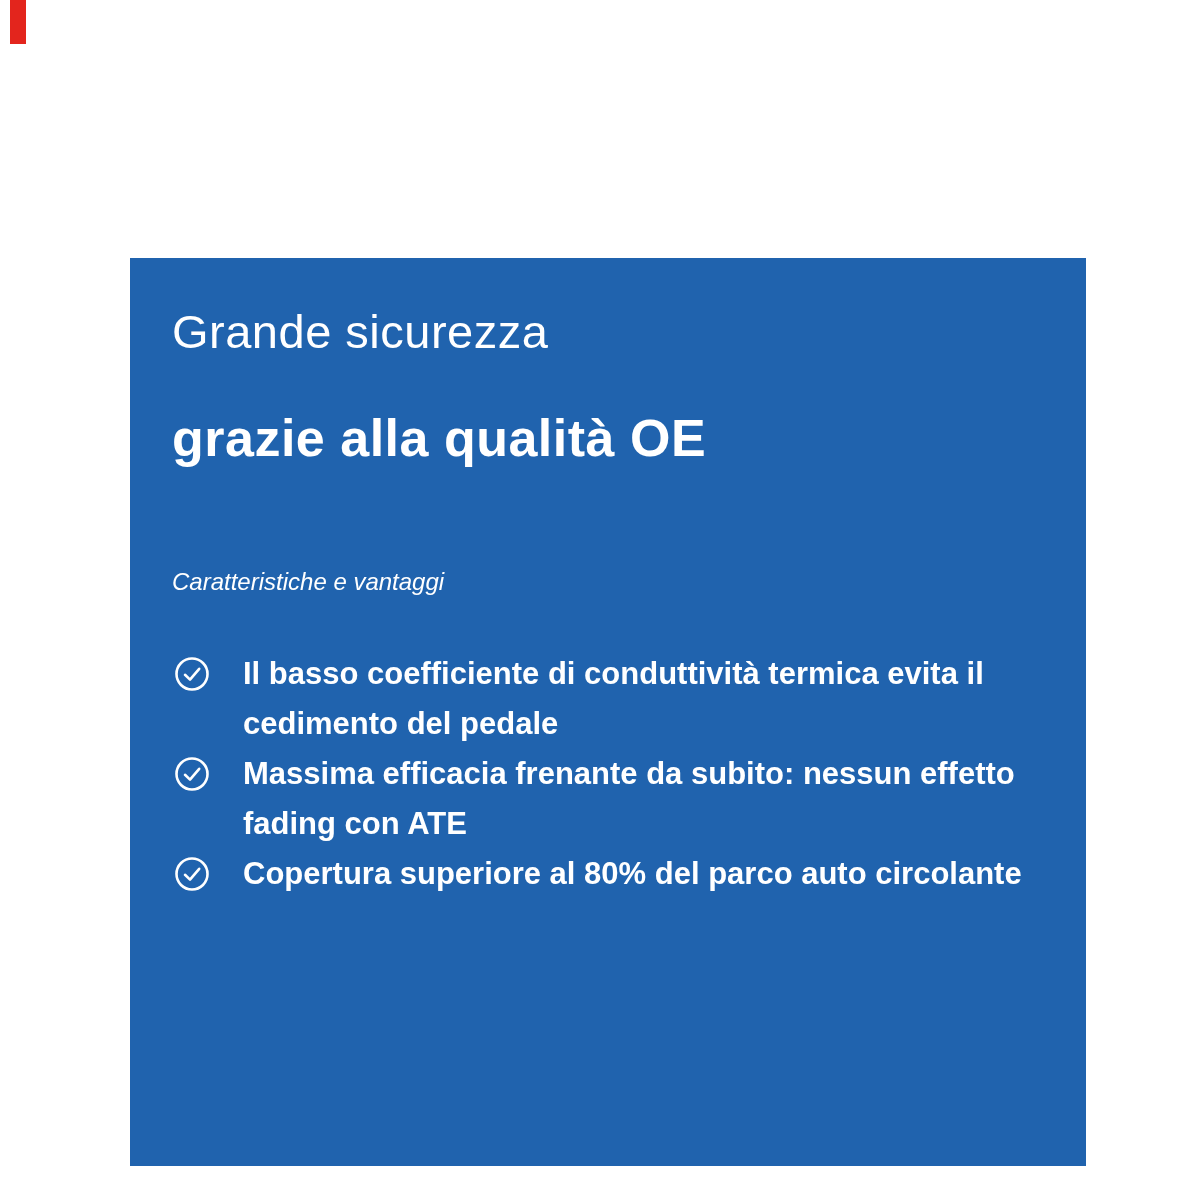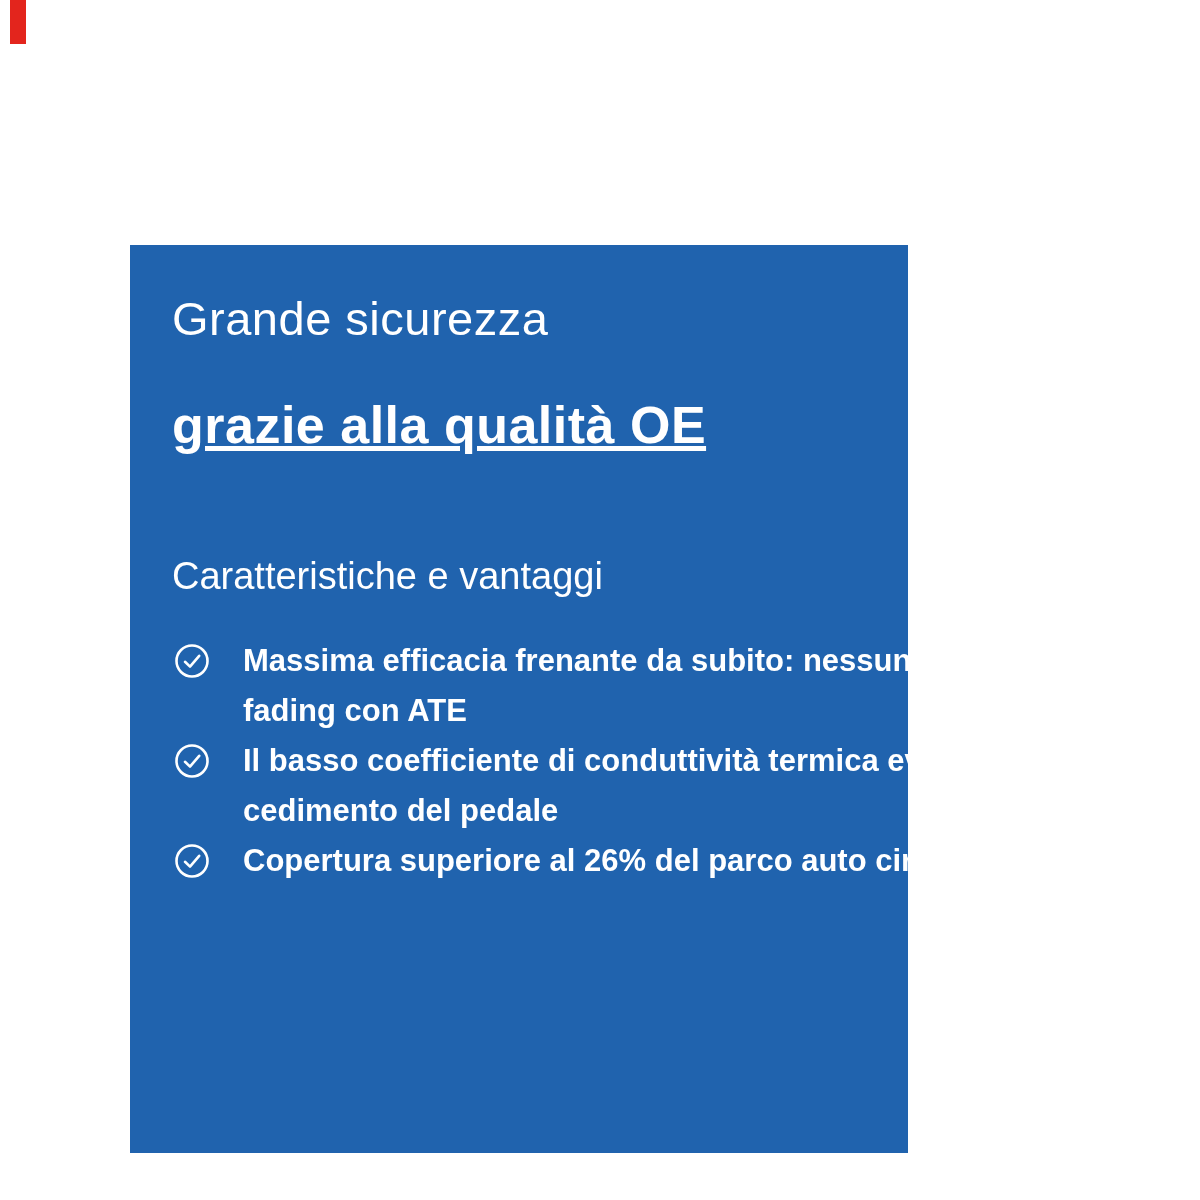--- a/index.html
+++ b/index.html
@@ -10,47 +10,47 @@
     overflow: hidden;
     position: relative;
   }
   .brand-mark {
     position: absolute;
     left: 10px; top: 0;
     width: 16px; height: 44px;
   }
   .panel {
     position: absolute;
-    left: 130px; top: 245px;
-    width: 778px; height: 908px;
+    left: 130px; top: 258px;
+    width: 956px; height: 908px;
     color: #ffffff;
   }
   .title-line1 {
     position: absolute;
     left: 42px; top: 46px;
     font-size: 47px;
     font-weight: 400;
     letter-spacing: 0.5px;
     white-space: nowrap;
   }
   .title-line2 {
     position: absolute;
     left: 42px; top: 150px;
     font-size: 52px;
     font-weight: 700;
     letter-spacing: 0.5px;
     white-space: nowrap;
-    text-decoration: underline;
   }
   .section-heading {
     position: absolute;
     left: 42px; top: 310px;
-    font-size: 38px;
+    font-size: 24px;
     font-weight: 400;
     white-space: nowrap;
+    font-style: italic;
   }
   .bullet-list {
     position: absolute;
     left: 0; top: 391px;
     width: 939px;
     list-style: none;
   }
   .bullet-item {
     position: relative;
     padding-left: 113px;
@@ -74,27 +74,27 @@
 <section class="panel" style="background: rgb(32, 99, 174); color: rgb(255, 255, 255);">
   <h1 class="title-line1">Grande sicurezza</h1>
   <h1 class="title-line2">grazie alla qualità OE</h1>
   <h2 class="section-heading">Caratteristiche e vantaggi</h2>
   <ul class="bullet-list">
       <li class="bullet-item"><span class="bullet-icon">
           <svg viewBox="0 0 36 36" xmlns="http://www.w3.org/2000/svg">
             <circle cx="18" cy="18" r="15.5" fill="none" stroke="#ffffff" stroke-width="2.6"></circle>
             <path d="M11 18.8 L16 23.6 L25.2 12.8" fill="none" stroke="#ffffff" stroke-width="2.6" stroke-linecap="round" stroke-linejoin="round"></path>
           </svg>
+        </span><span>Il basso coefficiente di conduttività termica evita il<br>cedimento del pedale</span></li>
+      <li class="bullet-item"><span class="bullet-icon">
+          <svg viewBox="0 0 36 36" xmlns="http://www.w3.org/2000/svg">
+            <circle cx="18" cy="18" r="15.5" fill="none" stroke="#ffffff" stroke-width="2.6"></circle>
+            <path d="M11 18.8 L16 23.6 L25.2 12.8" fill="none" stroke="#ffffff" stroke-width="2.6" stroke-linecap="round" stroke-linejoin="round"></path>
+          </svg>
         </span><span>Massima efficacia frenante da subito: nessun effetto<br>fading con ATE</span></li>
       <li class="bullet-item"><span class="bullet-icon">
           <svg viewBox="0 0 36 36" xmlns="http://www.w3.org/2000/svg">
             <circle cx="18" cy="18" r="15.5" fill="none" stroke="#ffffff" stroke-width="2.6"></circle>
             <path d="M11 18.8 L16 23.6 L25.2 12.8" fill="none" stroke="#ffffff" stroke-width="2.6" stroke-linecap="round" stroke-linejoin="round"></path>
           </svg>
-        </span><span>Il basso coefficiente di conduttività termica evita il<br>cedimento del pedale</span></li>
-      <li class="bullet-item"><span class="bullet-icon">
-          <svg viewBox="0 0 36 36" xmlns="http://www.w3.org/2000/svg">
-            <circle cx="18" cy="18" r="15.5" fill="none" stroke="#ffffff" stroke-width="2.6"></circle>
-            <path d="M11 18.8 L16 23.6 L25.2 12.8" fill="none" stroke="#ffffff" stroke-width="2.6" stroke-linecap="round" stroke-linejoin="round"></path>
-          </svg>
-        </span><span>Copertura superiore al 26% del parco auto circolante</span></li>
+        </span><span>Copertura superiore al 80% del parco auto circolante</span></li>
     </ul>
 </section>
 
 </body></html>

